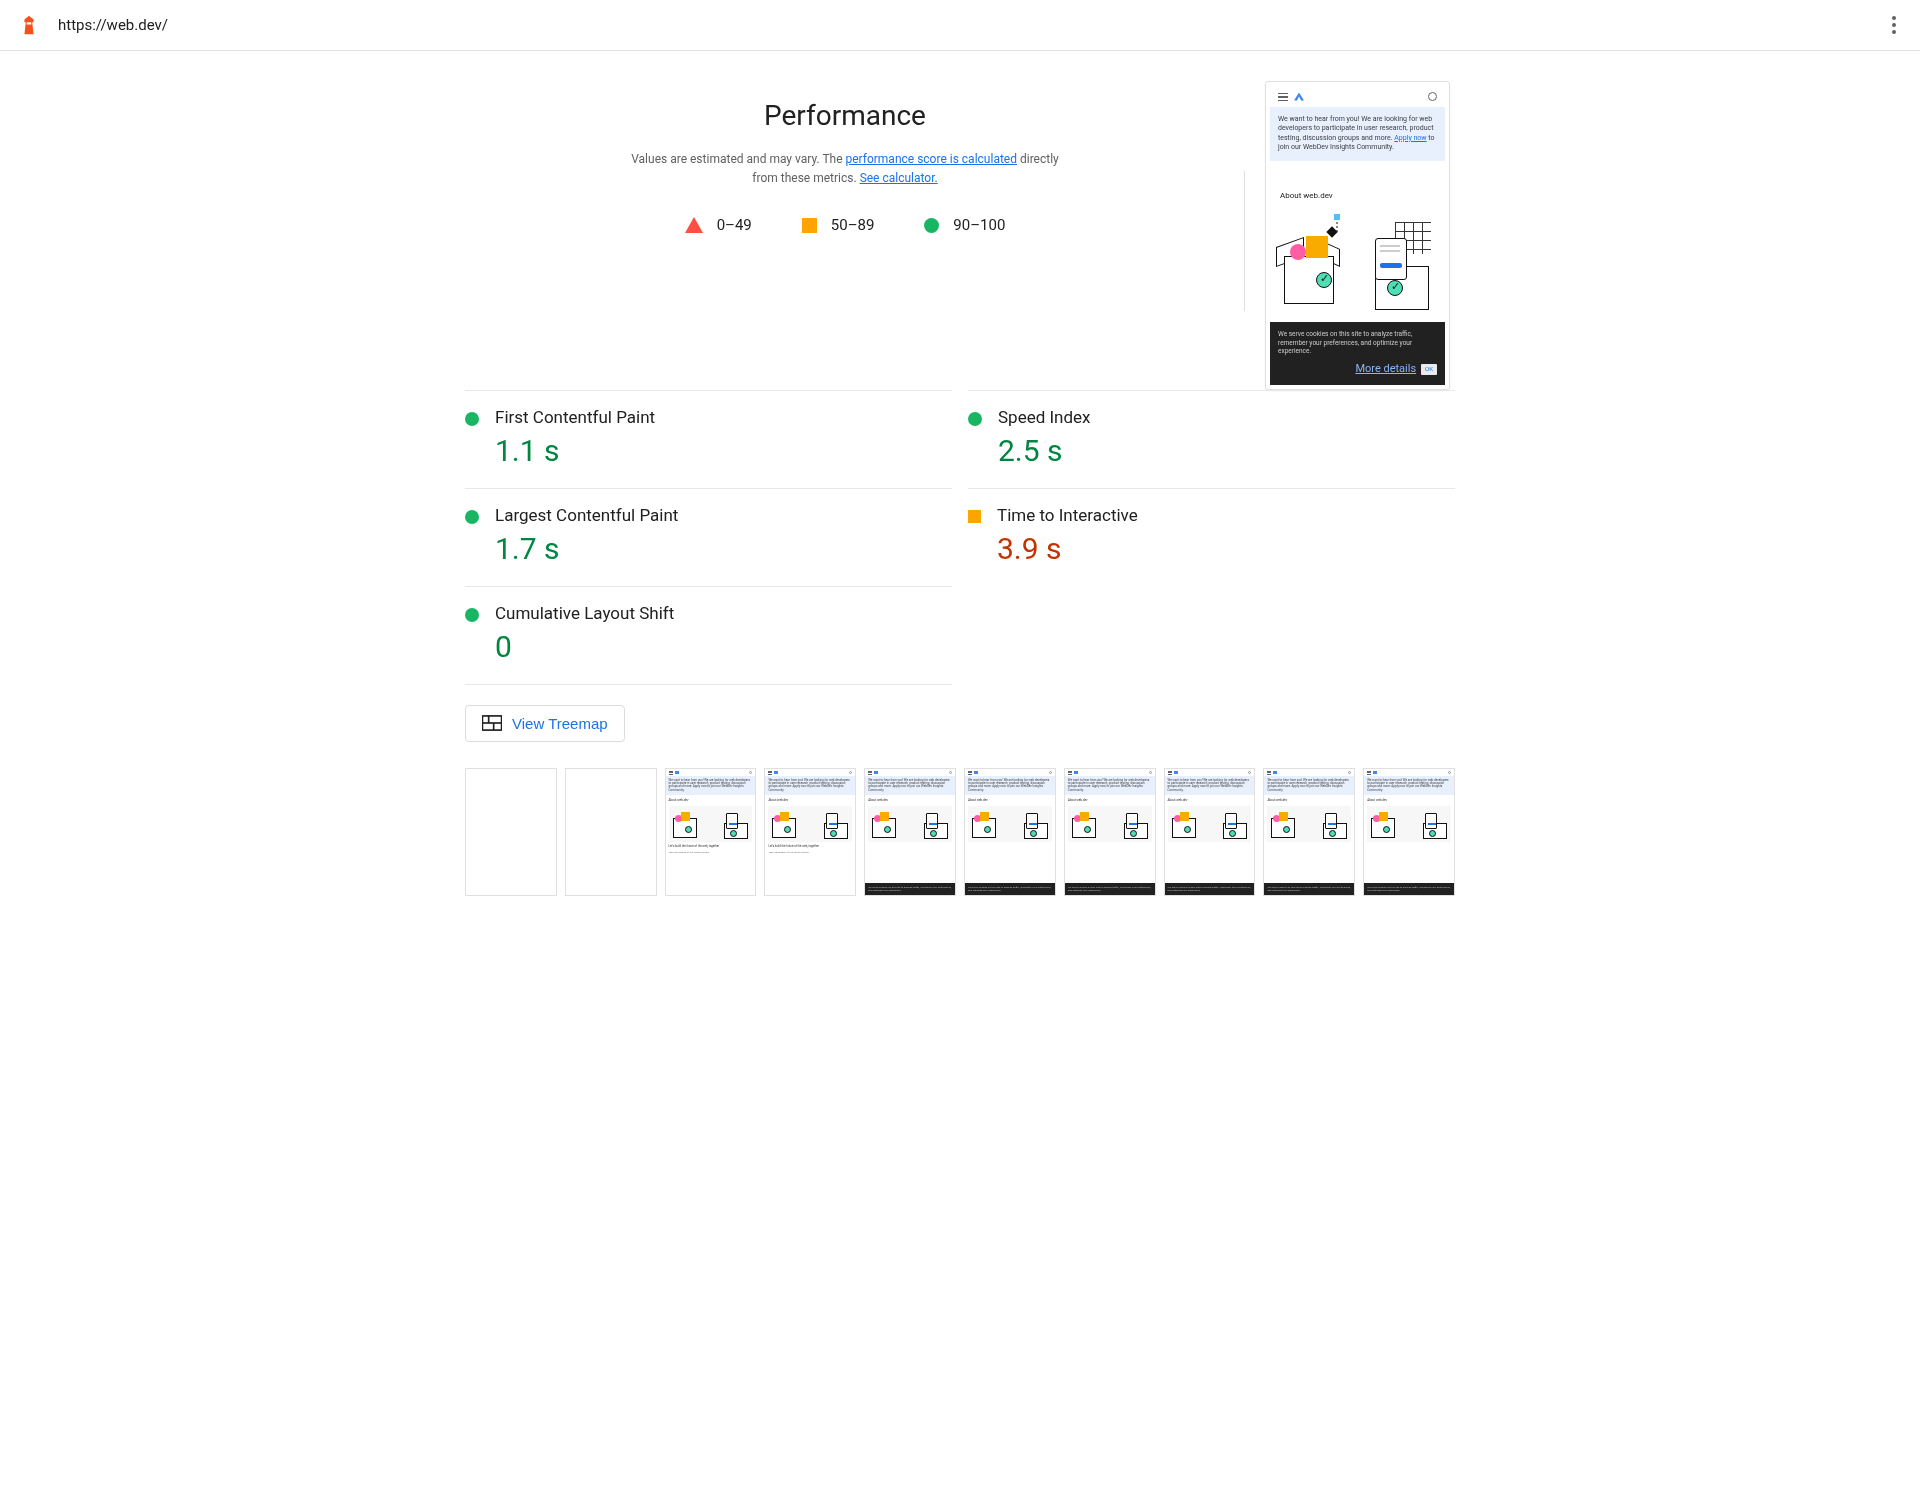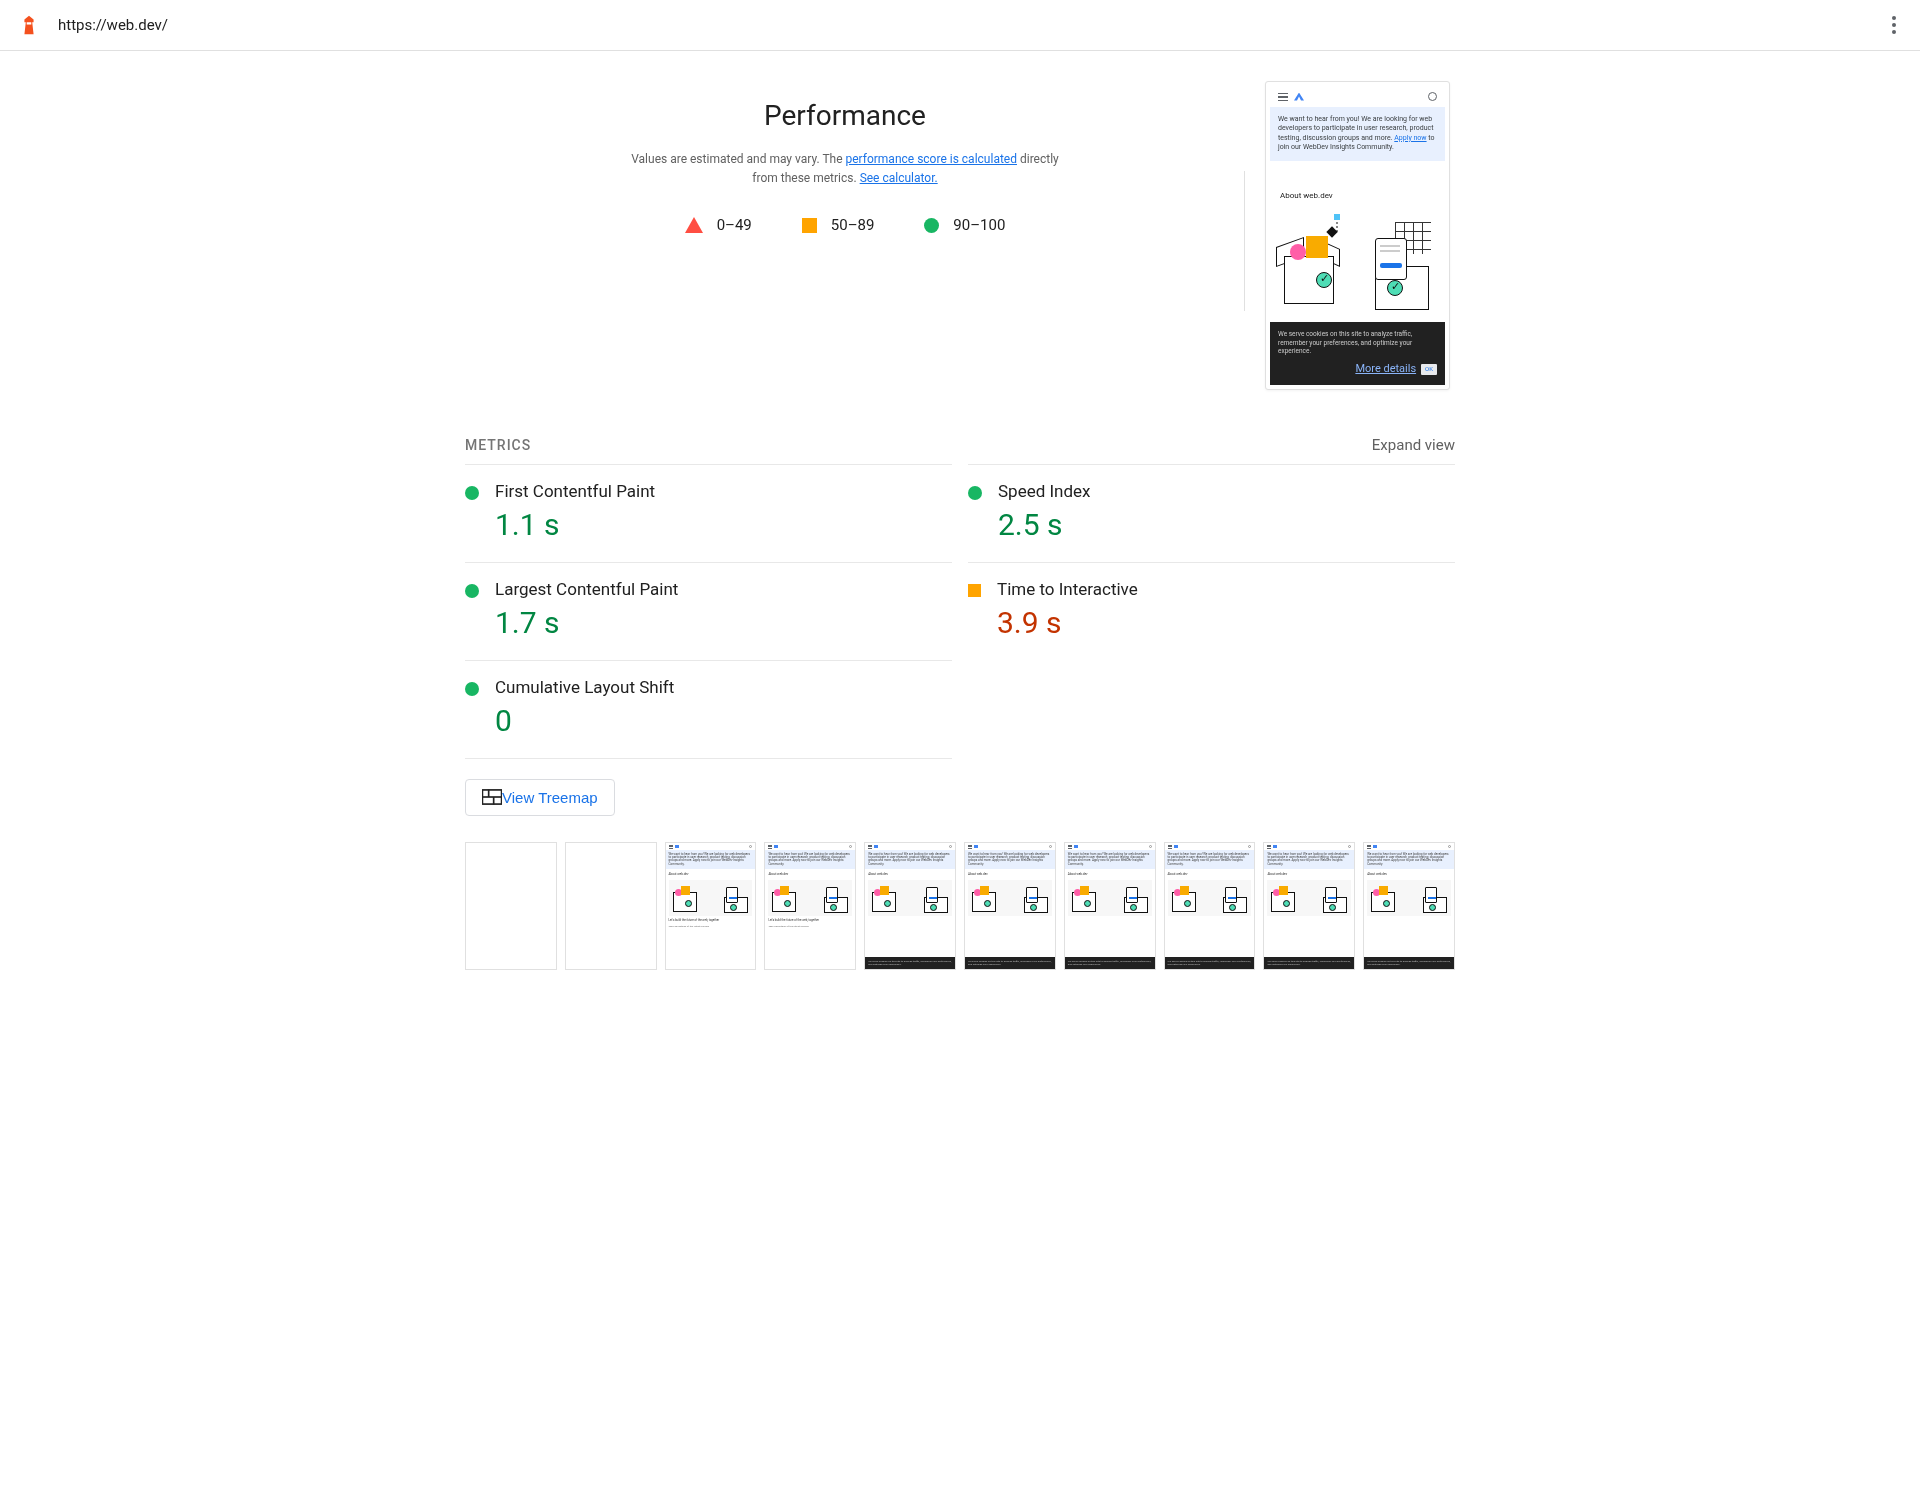--- a/index.html
+++ b/index.html
@@ -71,21 +71,21 @@
   .m-dot { width: 14px; height: 14px; border-radius: 50%; margin-top: 5px; flex-shrink: 0; }
   .m-sq { width: 13px; height: 13px; margin-top: 5px; flex-shrink: 0; }
   .dot-pass { background: #18b663; }
   .sq-avg { background: #ffa400; }
   .m-name { font-size: 17px; color: #212121; }
   .m-val { font-size: 30px; margin-top: 6px; }
   .val-pass { color: #018642; }
   .val-avg { color: #c33300; }
   .metrics-col-end { border-bottom: 1px solid #e8e8e8; }
 
-  .treemap-btn { display: inline-flex; align-items: center; border: 1px solid #dadce0; border-radius: 4px; padding: 9px 16px; margin-top: 20px; font-size: 15px; color: #1a73e8; cursor: pointer; background: #fff; }
+  .treemap-btn { display: inline-flex; align-items: center; gap: 10px; border: 1px solid #dadce0; border-radius: 4px; padding: 9px 16px; margin-top: 20px; font-size: 15px; color: #1a73e8; cursor: pointer; background: #fff; }
   .treemap-icon { width: 20px; height: 16px; }
 
   .filmstrip { display: flex; gap: 8px; margin-top: 26px; }
   .thumb { flex: 1; border: 1px solid #e0e0e0; height: 128px; background: #fff; font-size: 3px; overflow: hidden; display: flex; flex-direction: column; }
   .thumb.blank { background: #fff; }
   .t-head { display:flex; align-items:center; justify-content:space-between; padding:2px 3px; }
   .t-head-left { display:flex; gap:2px; align-items:center; }
   .t-menu { width:4px; height:3px; }
   .t-menu span { display:block; height:0.7px; background:#5f6368; margin-bottom:0.7px; }
   .t-logo { width:4px; height:3px; background:#4285f4; }
@@ -212,24 +212,20 @@
               <a>More details</a>
               <span class="mini-ok">OK</span>
             </div>
           </div>
         </div>
       </div>
     </div>
   </div>
 
   
-  <div class="metrics-header">
-    <div class="metrics-title">METRICS</div>
-    <div class="expand">Expand view</div>
-  </div>
 
   <div class="metrics-grid" id="metrics-grid">
       <div class="metric">
         <div class="m-dot dot-pass"></div>
         <div>
           <div class="m-name">First Contentful Paint</div>
           <div class="m-val val-pass">1.1 s</div>
         </div>
       </div>
       <div class="metric">

